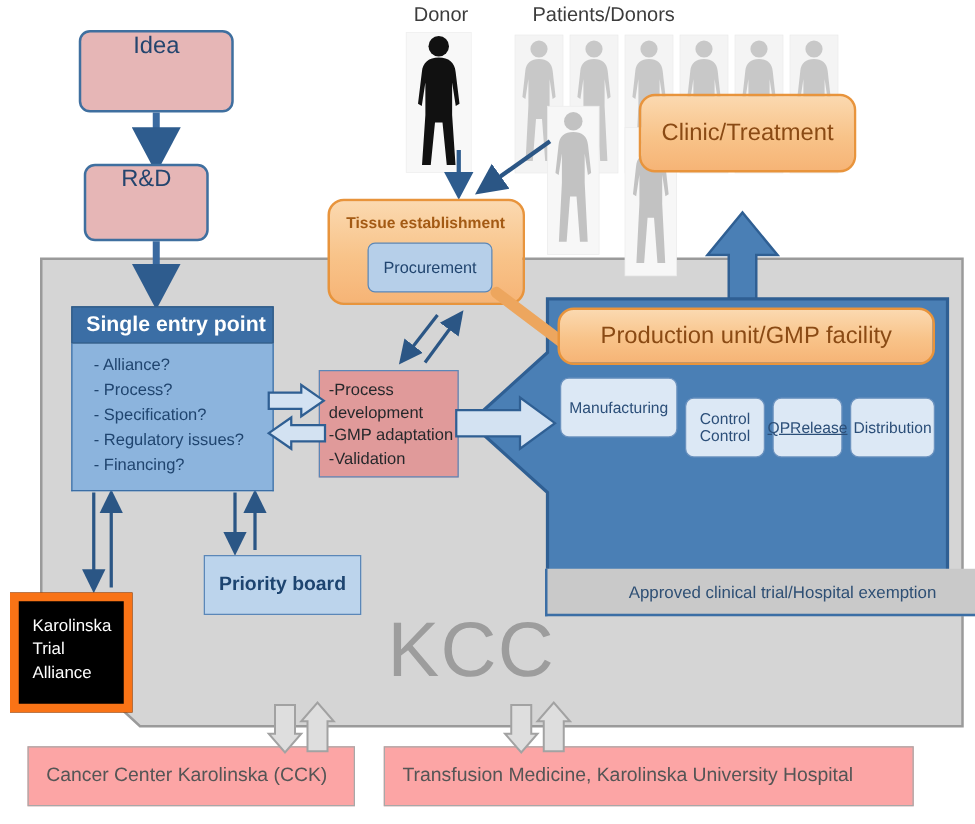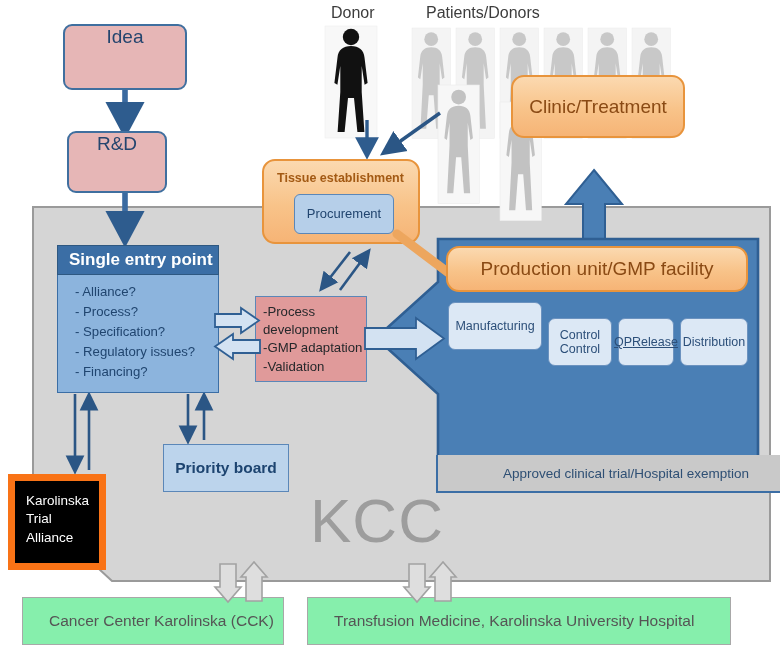--- a/index.html
+++ b/index.html
@@ -43,22 +43,22 @@
   
   .prio{background:#bcd4ec;border:1.6px solid #5b87b8;
         display:flex;align-items:center;justify-content:center;
         color:#1d4470;font-size:15.5px;font-weight:bold;text-align:center;}
 
   
   .kta{background:#000000;border:7px solid #f97316;color:#ffffff;
        font-size:13.5px;line-height:1.36;padding:11px 0 0 11px;}
 
   
-  .greybox{background:#86efac;border:1.4px solid #a8a8a8;
-           display:flex;align-items:center;padding-left:26px;
+  .greybox{background:#fca5a5;border:1.4px solid #a8a8a8;
+           display:flex;align-items:center;padding-left:14px;
            color:#555555;font-size:15.5px;}
 
   
   .appbar{background:#c9c9c9;border:2.6px solid #3b6ea5;border-top:none;
           display:flex;align-items:center;justify-content:center;
           color:#2e4f74;font-size:13.5px;}
 
   
   .kcc{color:#9d9d9d;font-size:62px;letter-spacing:1px;}
 

